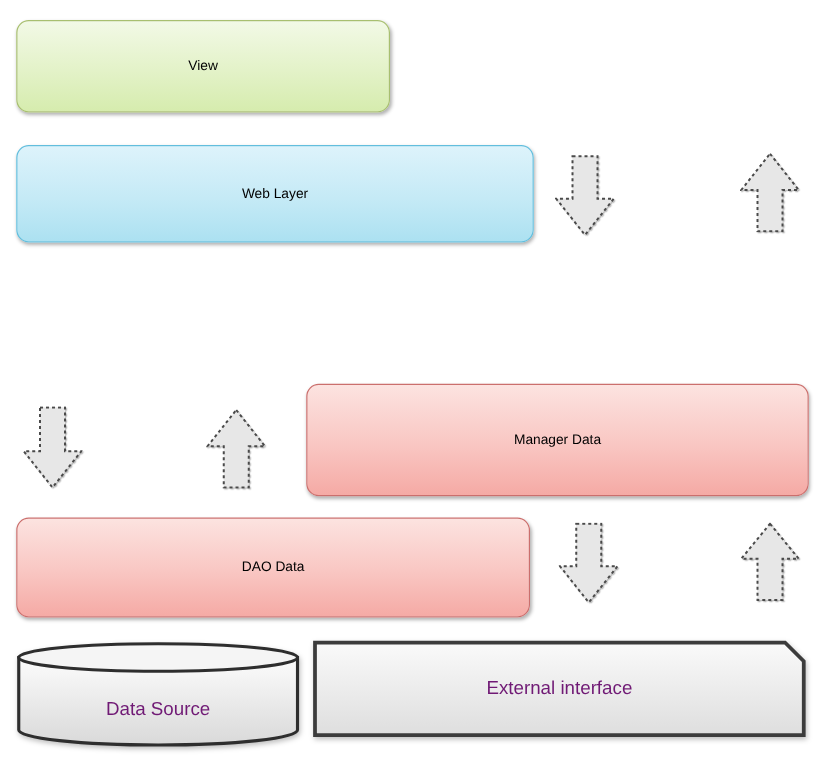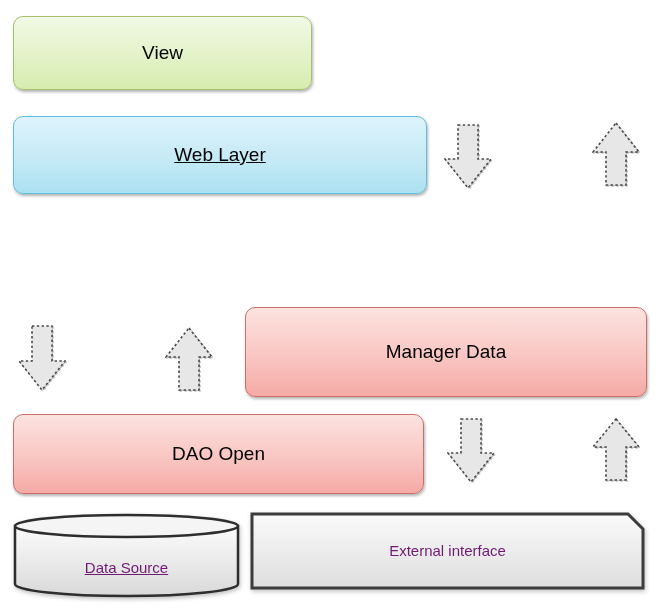--- a/index.html
+++ b/index.html
@@ -2,49 +2,48 @@
 <html><head>
 <meta charset="utf-8">
 <style>
   html,body { margin:0; padding:0; background:#ffffff; }
   .canvas {
     position:relative; width:658px; height:610px; background:#ffffff;
     font-family:"Liberation Sans", sans-serif; overflow:hidden;
   }
   .node {
     position:absolute; display:flex; align-items:center; justify-content:center;
-    border-radius:10px; font-size:19px; color:#000;
+    border-radius:10px; font-size:11px; color:#000;
     box-shadow:1px 2px 3px rgba(0,0,0,0.30);
   }
   .node-green {
     background:linear-gradient(to bottom,#f2f9e6 0%,#e3f2c8 55%,#d6ecae 100%);
     border:1.5px solid #a8bf70;
   }
   .node-blue {
     background:linear-gradient(to bottom,#ddf3fb 0%,#c5eaf6 55%,#ace1f1 100%);
     border:1.5px solid #62bedd;
-    text-decoration:underline;
   }
   .node-orange {
     background:linear-gradient(to bottom,#fdead8 0%,#fbd9b7 55%,#f9c795 100%);
     border:1.5px solid #ee9a4c;
   }
   .node-pink {
     background:linear-gradient(to bottom,#fce3e0 0%,#f9c6c2 55%,#f5aaa5 100%);
     border:1.5px solid #cb6f6d;
   }
   .arrow { position:absolute; }
   .arrow svg { display:block; filter:drop-shadow(1px 1px 0.5px rgba(0,0,0,0.25)); }
   .shape { position:absolute; }
   .shape svg { display:block; filter:drop-shadow(1px 2px 2px rgba(0,0,0,0.25)); }
   .shape-label {
     position:absolute; left:0; right:0; display:flex; flex-direction:row;
     align-items:center; justify-content:center; font-size:15px; color:#701a75;
   }
-  .cyl-label { top:28px; bottom:4px;text-decoration:underline; }
+  .cyl-label { top:28px; bottom:4px; }
   .ext-label { top:0; bottom:0; line-height:26px; }
 </style>
 </head>
 <body>
 
 <div class="canvas">
 
   <div class="node node-green" style="left:13px; top:16px; width:297px; height:72px;">
     <span>View</span>
   </div>
@@ -74,21 +73,21 @@
     <svg width="48" height="64" viewBox="0 0 48 64">
       <polygon points="24,1 47,30 34,30 34,63 14,63 14,30 1,30" fill="#e7e7e7" stroke="#4a4a4a" stroke-width="1.6" stroke-dasharray="2.4 2.4"></polygon>
     </svg>
   </div>
 
   <div class="node node-pink" style="left:245px; top:307px; width:400px; height:88px;">
     <span>Manager Data</span>
   </div>
 
   <div class="node node-pink" style="left:13px; top:414px; width:409px; height:78px;">
-    <span>DAO Open</span>
+    <span>DAO Data</span>
   </div>
 
   <div class="arrow" style="left:447px; top:418px;">
     <svg width="48" height="65" viewBox="0 0 48 65">
       <polygon points="14,1 34,1 34,35 47,35 24,64 1,35 14,35" fill="#e7e7e7" stroke="#4a4a4a" stroke-width="1.6" stroke-dasharray="2.4 2.4"></polygon>
     </svg>
   </div>
   <div class="arrow" style="left:592px; top:418px;">
     <svg width="48" height="63" viewBox="0 0 48 63">
       <polygon points="24,1 47,29 34,29 34,62 14,62 14,29 1,29" fill="#e7e7e7" stroke="#4a4a4a" stroke-width="1.6" stroke-dasharray="2.4 2.4"></polygon>

